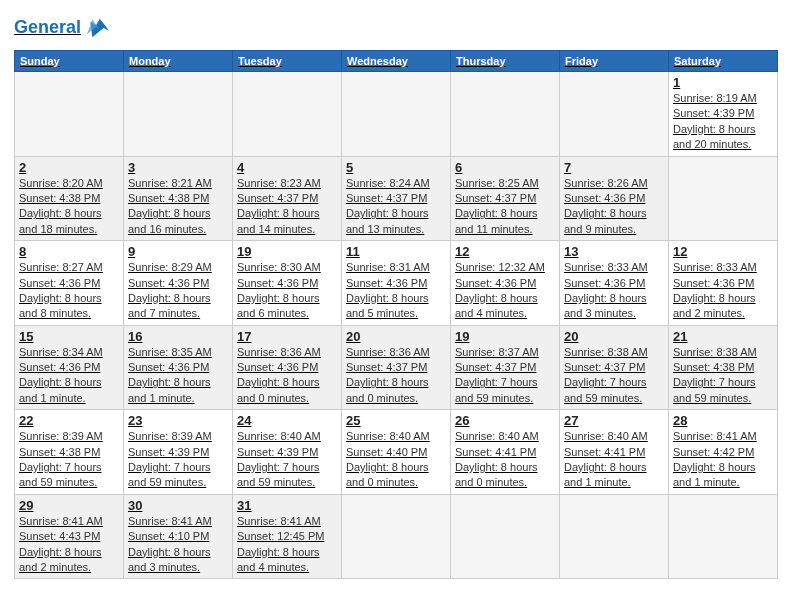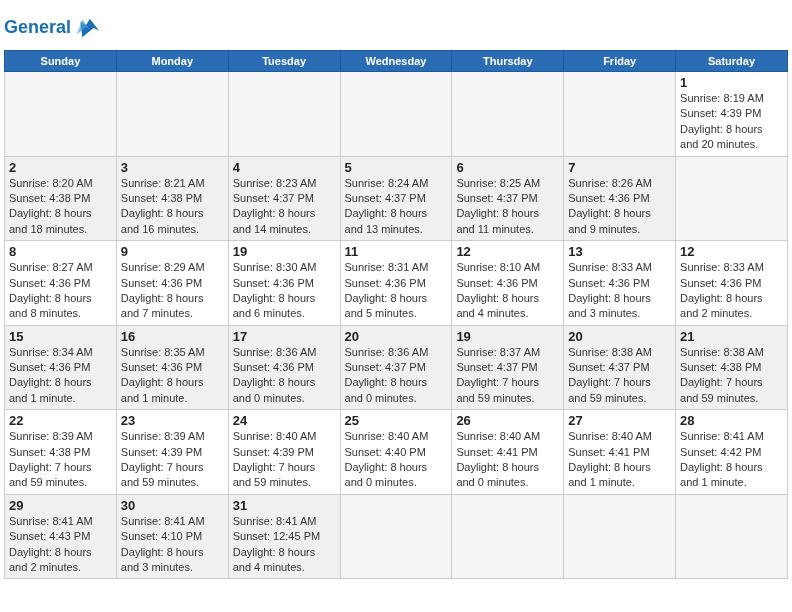--- a/index.html
+++ b/index.html
@@ -6,21 +6,22 @@
     body {
       width: 792px;
       height: 612px;
       font-family: Arial, sans-serif;
       background: #fff;
       overflow: hidden;
     }
     .container {
       width: 792px;
       height: 612px;
-      padding: 10px 4px;
+      padding: 10px 14px;
+      text-decoration: underline;
     }
     .header {
       display: flex;
       justify-content: space-between;
       align-items: flex-start;
       margin-bottom: 8px;
     }
     .logo {
       display: flex;
       align-items: center;
@@ -56,21 +57,21 @@
     .calendar {
       width: 100%;
       border-collapse: collapse;
       table-layout: fixed;
     }
     .calendar th {
       background-color: #2a6db5;
       color: #fff;
       font-size: 11px;
       font-weight: bold;
-      text-align: center;
+      text-align: left;
       padding: 4px 5px;
       border: 1px solid #1a5a9a;
     }
     .calendar td {
       border: 1px solid #ccc;
       vertical-align: top;
       padding: 3px 4px;
       font-size: 9px;
       color: #333;
       height: 82px;
@@ -228,21 +229,21 @@
             <span class="day-num">11</span>
             <div class="day-info">
               <div>Sunrise: 8:31 AM</div>
               <div>Sunset: 4:36 PM</div>
               <div>Daylight: 8 hours and 5 minutes.</div>
             </div>
           </td>
           <td>
             <span class="day-num">12</span>
             <div class="day-info">
-              <div>Sunrise: 8:10 AM</div>
+              <div>Sunrise: 12:32 AM</div>
               <div>Sunset: 4:36 PM</div>
               <div>Daylight: 8 hours and 4 minutes.</div>
             </div>
           </td>
           <td>
             <span class="day-num">13</span>
             <div class="day-info">
               <div>Sunrise: 8:33 AM</div>
               <div>Sunset: 4:36 PM</div>
               <div>Daylight: 8 hours and 3 minutes.</div>

